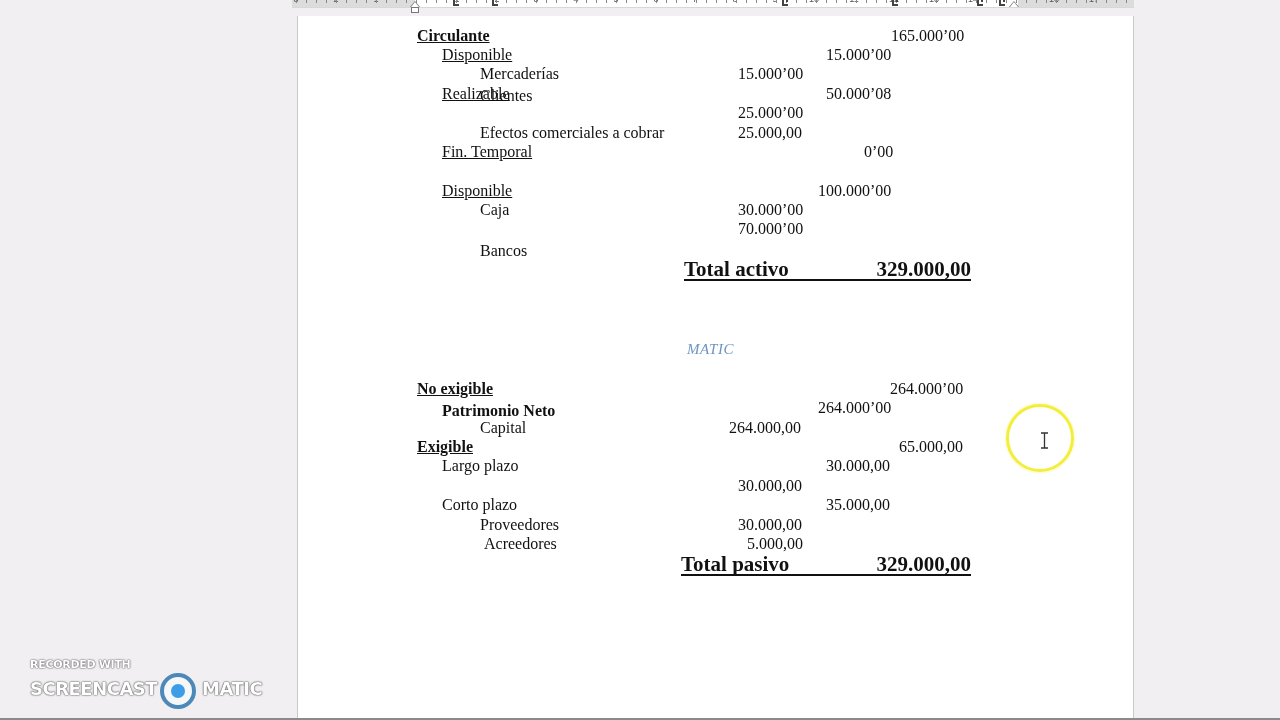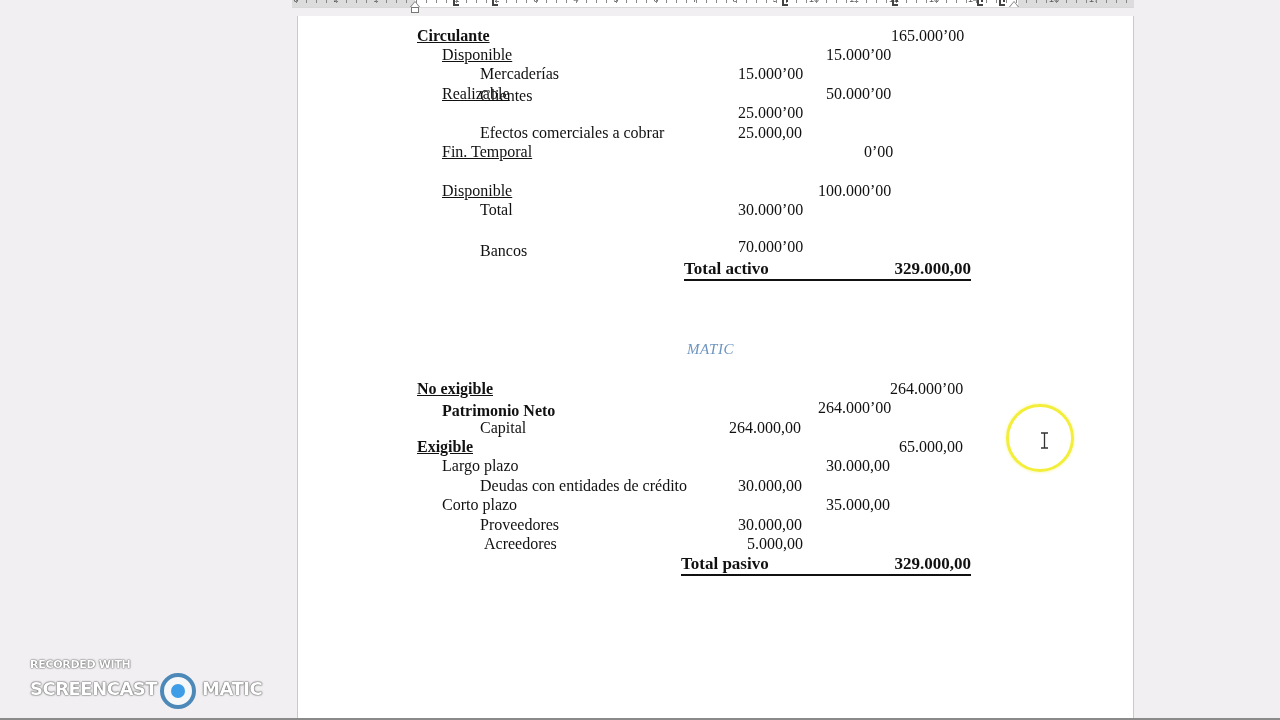--- a/index.html
+++ b/index.html
@@ -49,21 +49,21 @@
     }
     .line {
       position: absolute; font-size: 16px; color: #111; white-space: nowrap; line-height: 18px;
     }
     .bold { font-weight: bold; }
     .u { text-decoration: underline; }
     .section-title {
       position: absolute; font-size: 15px; font-style: italic; color: #6d94c0; letter-spacing: 0.5px;
     }
     .total-row {
-      position: absolute; font-size: 17px; font-weight: bold; color: #111;
+      position: absolute; font-size: 21px; font-weight: bold; color: #111;
       border-bottom: 2px solid #111; height: 19px; line-height: 18px;
     }
     .total-row .amt { position: absolute; right: 0; top: 0; }
 
     
     .cursor-ring {
       position: absolute; left: 1006px; top: 404px; width: 68px; height: 68px;
       border-radius: 50%; border: 3px solid #f2ee3a; box-sizing: border-box;
       box-shadow: 0 0 3px rgba(240,236,60,0.6);
     }
@@ -224,39 +224,39 @@
     <span class="line bold u" style="left:119px; top:11px;">Circulante</span>
     <span class="line" style="left:593px; top:11px;">165.000’00</span>
 
     <span class="line u" style="left:144px; top:30px;">Disponible</span>
     <span class="line" style="left:528px; top:30px;">15.000’00</span>
 
     <span class="line" style="left:182px; top:49px;">Mercaderías</span>
     <span class="line" style="left:440px; top:49px;">15.000’00</span>
 
     <span class="line u" style="left:144px; top:69px;">Realizable</span>
-    <span class="line" style="left:528px; top:69px;">50.000’00</span>
+    <span class="line" style="left:528px; top:69px;">50.000’08</span>
 
     <span class="line" style="left:182px; top:71px;">Clientes</span>
     <span class="line" style="left:440px; top:88px;">25.000’00</span>
 
     <span class="line" style="left:182px; top:108px;">Efectos comerciales a cobrar</span>
     <span class="line" style="left:440px; top:108px;">25.000,00</span>
 
     <span class="line u" style="left:144px; top:127px;">Fin. Temporal</span>
     <span class="line" style="left:566px; top:127px;">0’00</span>
 
     <span class="line u" style="left:144px; top:166px;text-align:center;">Disponible</span>
     <span class="line" style="left:520px; top:166px;">100.000’00</span>
 
-    <span class="line" style="left:182px; top:185px;">Total</span>
+    <span class="line" style="left:182px; top:185px;">Caja</span>
     <span class="line" style="left:440px; top:185px;">30.000’00</span>
 
     <span class="line" style="left:182px; top:204px;margin-top:22px;">Bancos</span>
-    <span class="line" style="left:440px; top:204px;margin-top:18px;">70.000’00</span>
+    <span class="line" style="left:440px; top:204px;">70.000’00</span>
 
     <div class="total-row" style="left:386px; top:244px; width:287px;">
       <span>Total activo</span>
       <span class="amt">329.000,00</span>
     </div>
 
     <span class="section-title" style="left:389px; top:325px;">MATIC</span>
 
     <span class="line bold u" style="left:119px; top:364px;">No exigible</span>
     <span class="line" style="left:592px; top:364px;">264.000’00</span>
@@ -266,21 +266,20 @@
 
     <span class="line" style="left:182px; top:403px;">Capital</span>
     <span class="line" style="left:431px; top:403px;">264.000,00</span>
 
     <span class="line bold u" style="left:119px; top:422px;">Exigible</span>
     <span class="line" style="left:601px; top:422px;">65.000,00</span>
 
     <span class="line" style="left:144px; top:441px;">Largo plazo</span>
     <span class="line" style="left:528px; top:441px;">30.000,00</span>
 
-    <span class="line" style="left:182px; top:461px;">Deudas con entidades de crédito</span>
     <span class="line" style="left:440px; top:461px;">30.000,00</span>
 
     <span class="line" style="left:144px; top:480px;">Corto plazo</span>
     <span class="line" style="left:528px; top:480px;">35.000,00</span>
 
     <span class="line" style="left:182px; top:500px;">Proveedores</span>
     <span class="line" style="left:440px; top:500px;">30.000,00</span>
 
     <span class="line" style="left:186px; top:519px;">Acreedores</span>
     <span class="line" style="left:449px; top:519px;">5.000,00</span>

